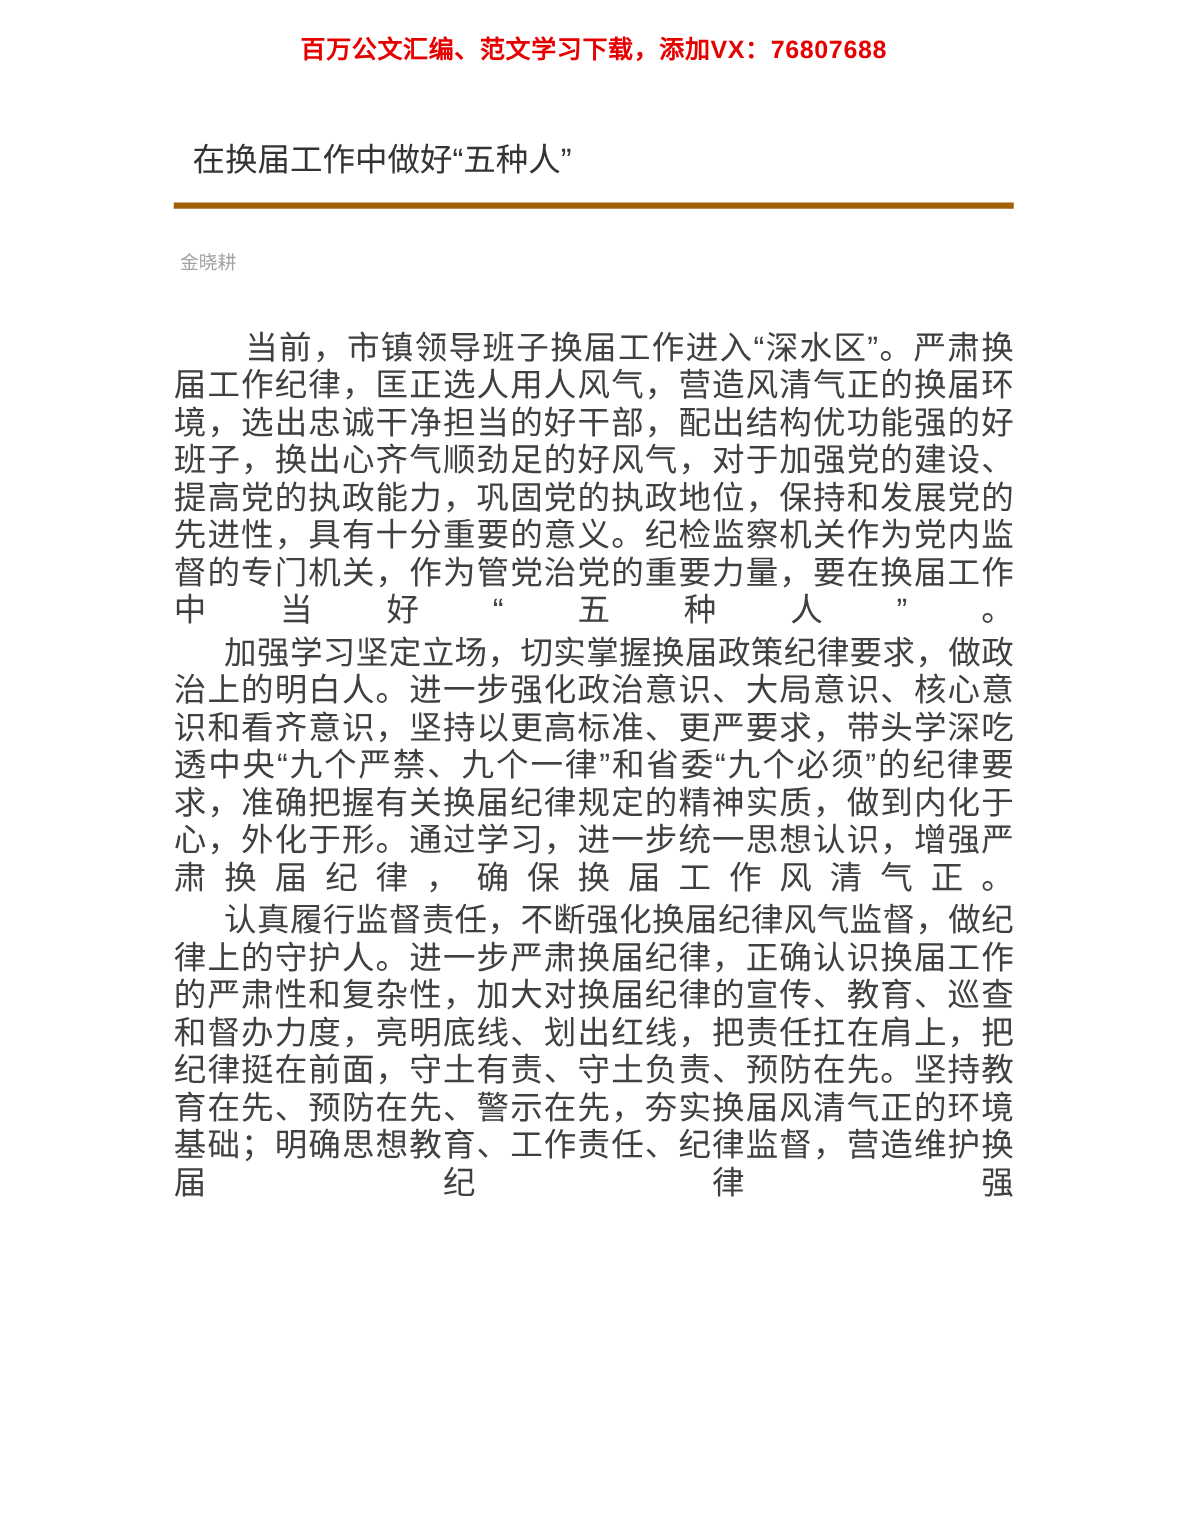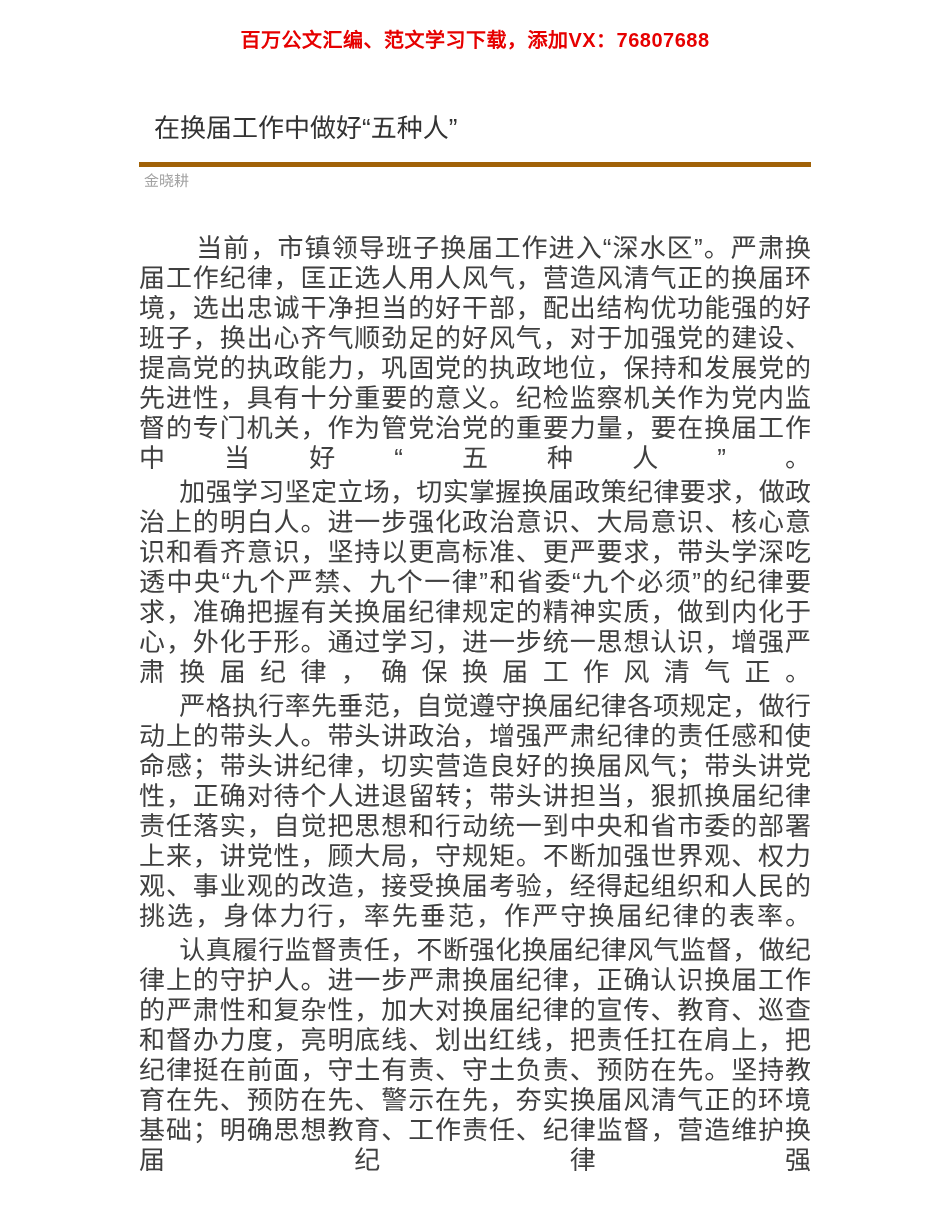--- a/index.html
+++ b/index.html
@@ -41,21 +41,21 @@
   }
   .article-title {
     margin: 0;
     padding-left: 15px;
     font-size: 26px;
     font-weight: 400;
     color: #333333;
     line-height: 32px;
   }
   .article-meta {
-    margin-top: 3px;
+    margin-top: 33px;
     padding-left: 5px;
   }
   .article-author {
     font-size: 15px;
     color: #a3a3a3;
     line-height: 21px;
   }
   .article-date {
     margin-top: 5px;
     font-size: 17px;
@@ -95,19 +95,18 @@
     </div>
 
     <div class="article-meta">
       <div class="article-author">金晓耕</div>
     </div>
 
     <div class="article-body" style="color: rgb(64, 64, 64);">
 
     <p>当前，市镇领导班子换届工作进入“深水区”。严肃换届工作纪律，匡正选人用人风气，营造风清气正的换届环境，选出忠诚干净担当的好干部，配出结构优功能强的好班子，换出心齐气顺劲足的好风气，对于加强党的建设、提高党的执政能力，巩固党的执政地位，保持和发展党的先进性，具有十分重要的意义。纪检监察机关作为党内监督的专门机关，作为管党治党的重要力量，要在换届工作中当好“五种人”。</p>
         <p>加强学习坚定立场，切实掌握换届政策纪律要求，做政治上的明白人。进一步强化政治意识、大局意识、核心意识和看齐意识，坚持以更高标准、更严要求，带头学深吃透中央“九个严禁、九个一律”和省委“九个必须”的纪律要求，准确把握有关换届纪律规定的精神实质，做到内化于心，外化于形。通过学习，进一步统一思想认识，增强严肃换届纪律，确保换届工作风清气正。</p>
-        <p>严格执行率先垂范，自觉遵守换届纪律各项规定，做行动上的带头人。带头讲政治，增强严肃纪律的责任感和使命感；带头讲纪律，切实营造良好的换届风气；带头讲党性，正确对待个人进退留转；带头讲担当，狠抓换届纪律责任落实，自觉把思想和行动统一到中央和省市委的部署上来，讲党性，顾大局，守规矩。不断加强世界观、权力观、事业观的改造，接受换届考验，经得起组织和人民的挑选，身体力行，率先垂范，作严守换届纪律的表率。</p>
         <p>认真履行监督责任，不断强化换届纪律风气监督，做纪律上的守护人。进一步严肃换届纪律，正确认识换届工作的严肃性和复杂性，加大对换届纪律的宣传、教育、巡查和督办力度，亮明底线、划出红线，把责任扛在肩上，把纪律挺在前面，守土有责、守土负责、预防在先。坚持教育在先、预防在先、警示在先，夯实换届风清气正的环境基础；明确思想教育、工作责任、纪律监督，营造维护换届纪律强</p>
       </div>
 
   </div>
 
 </div>
 
 </body></html>

